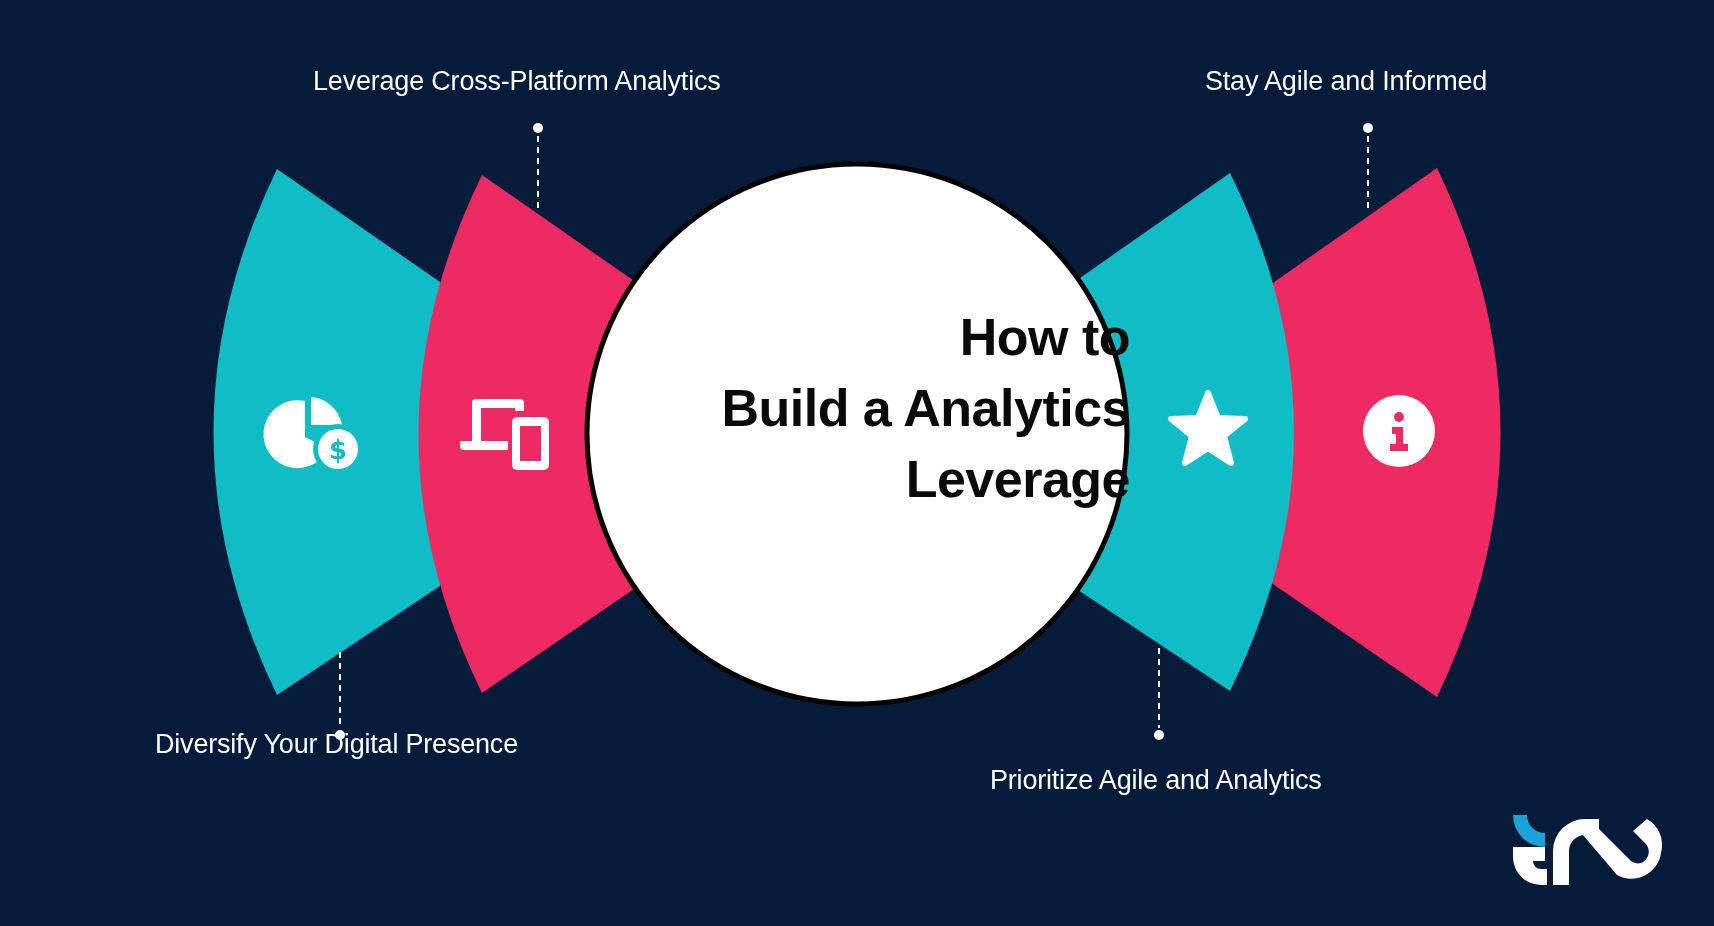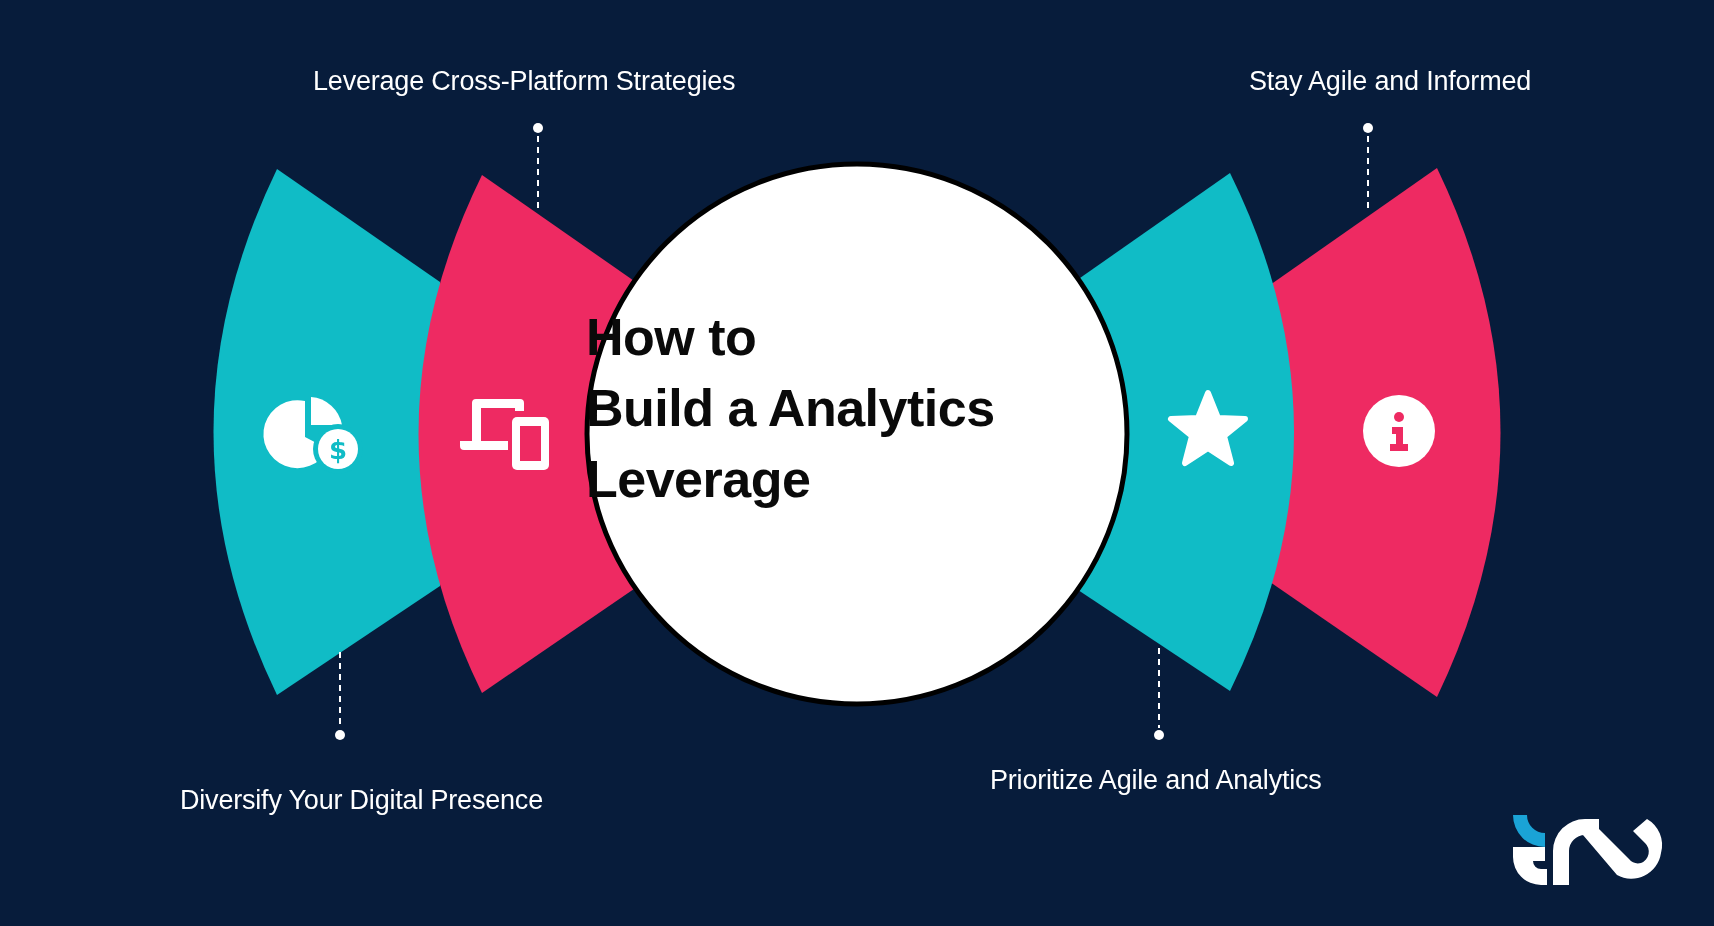--- a/index.html
+++ b/index.html
@@ -14,21 +14,21 @@
     position: absolute;
     color: #ffffff;
     font-size: 27px;
     line-height: 32px;
     white-space: nowrap;
     letter-spacing: -0.2px;
   }
   .title {
     position: absolute;
     left: 586px; top: 302px; width: 544px;
-    text-align: left;
+    text-align: right;
     color: #0a0a0a;
     font-weight: bold;
     font-size: 52px;
     line-height: 71px;
     letter-spacing: -0.5px;
   }
   .title div { white-space: nowrap; }
 </style>
 </head>
 <body>
@@ -99,22 +99,22 @@
     <path d="M0,2 L14,2 A18,18 0 0 0 32,20 L32,34 A32,32 0 0 1 0,2 Z" fill="#1aa3d6"></path>
 
     <path d="M0,34 L32,34 L32,48 L20,48 A8,8 0 0 0 28,56 L34,56 L34,72 L28,72 A28,28 0 0 1 0,44 Z" fill="#ffffff"></path>
 
     <path d="M40,72 L40,38 A32,32 0 0 1 72,6 L86,6 L86,22 L72,22 A16,16 0 0 0 56,38 L56,72 Z" fill="#ffffff"></path>
 
     <path d="M70,22 L82,12 L116,46 A12,12 0 0 0 128,50 A12,12 0 0 0 132,30 L120,18 L134,6 A30,30 0 0 1 148,40 A30,30 0 0 1 104,62 Z" fill="#ffffff"></path>
   </g>
 </svg>
 
-<div class="label" style="left:313px; top:65px;">Leverage Cross-Platform Strategies</div>
-<div class="label" style="left:1205px; top:65px;margin-left:44px;">Stay Agile and Informed</div>
-<div class="label" style="left:155px; top:784px;margin-left:25px;">Diversify Your Digital Presence</div>
+<div class="label" style="left:313px; top:65px;">Leverage Cross-Platform Analytics</div>
+<div class="label" style="left:1205px; top:65px;">Stay Agile and Informed</div>
+<div class="label" style="left:155px; top:728px;">Diversify Your Digital Presence</div>
 <div class="label" style="left:990px; top:764px;">Prioritize Agile and Analytics</div>
 
 <div class="title">
   <div>How to</div>
   <div>Build a Analytics</div>
   <div>Leverage</div>
 </div>
 
 </body></html>

